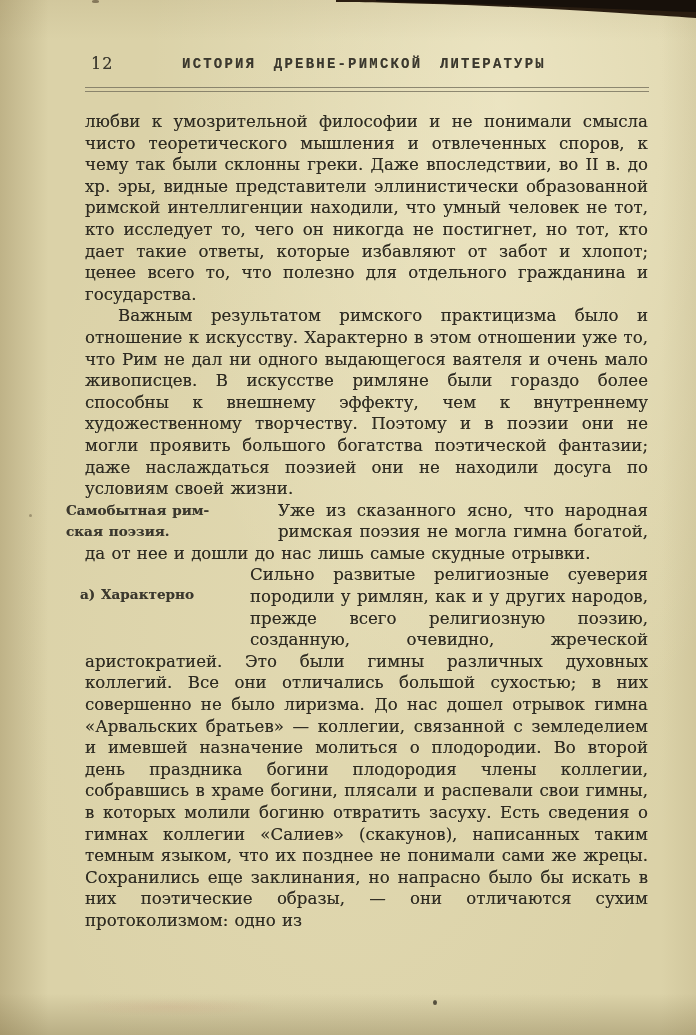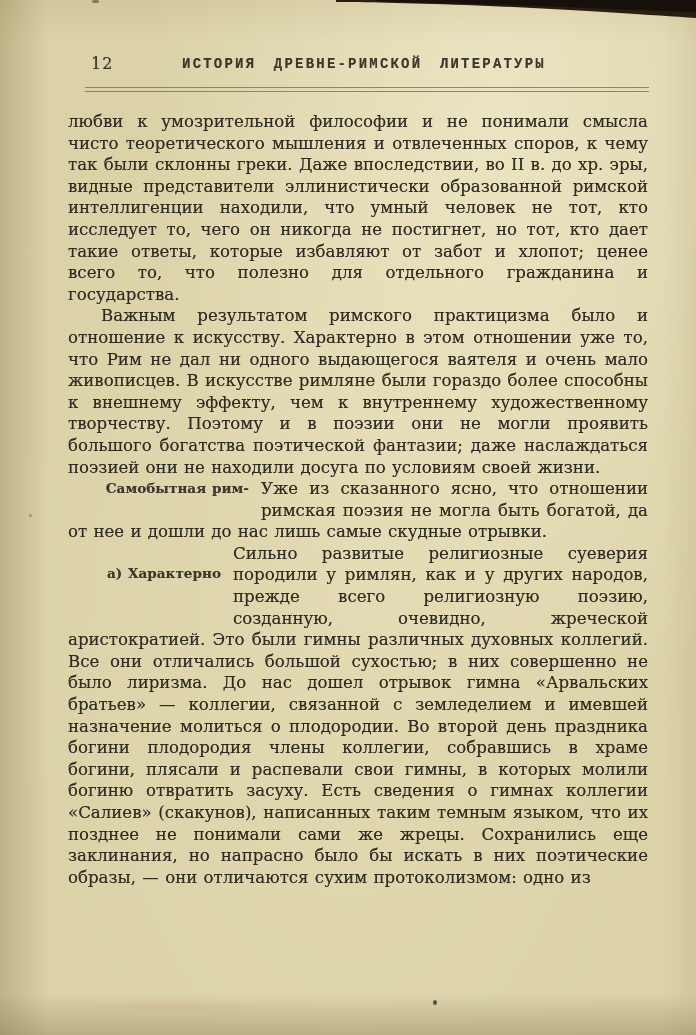--- a/index.html
+++ b/index.html
@@ -61,33 +61,33 @@
     position: absolute;
     top: 87px; left: 85px; right: 47px;
     height: 3px;
     border-top: 1.4px solid var(--rule, #6f6a58);
     border-bottom: 1px solid var(--rule, #6f6a58);
     opacity: 0.75;
   }
 
   .body-text {
     position: absolute;
-    top: 111px; left: 68px; right: 48px;
+    top: 111px; left: 85px; right: 48px;
     font-size: 16.6px;
     line-height: 21.6px;
     text-align: justify;
     word-spacing: 1px;
     text-shadow: 0 0 0.6px rgba(46,43,34,0.55);
   }
   .body-text p { margin: 0; }
   .body-text p.indent { text-indent: 33px; }
 
   .margin-head {
     float: left;
-    text-align: right;
+    text-align: left;
     font-weight: bold;
     font-size: 13.6px;
     line-height: 21.6px;
     color: var(--heading-ink, #3b382e);
     text-shadow: 0 0 0.5px rgba(59,56,46,0.5);
   }
   .margin-head .mh-line { display: block; }
   .mh-1 {
     width: 200px;
     height: 43px;
@@ -140,22 +140,23 @@
   <main class="body-text">
 
     <p>любви к умозрительной философии и не понимали смысла чисто теоретического мышления и отвлеченных споров, к чему так были склонны греки. Даже впоследствии, во II в. до хр. эры, видные представители эллинистически образованной римской интеллигенции находили, что умный человек не тот, кто исследует то, чего он никогда не постигнет, но тот, кто дает такие ответы, которые избавляют от забот и хлопот; ценее всего то, что полезно для отдельного гражданина и государства.</p>
 
     <p class="indent">Важным результатом римского практицизма было и отношение к искусству. Характерно в этом отношении уже то, что Рим не дал ни одного выдающегося ваятеля и очень мало живописцев. В искусстве римляне были гораздо более способны к внешнему эффекту, чем к внутреннему художественному творчеству. Поэтому и в поэзии они не могли проявить большого богатства поэтической фантазии; даже наслаждаться поэзией они не находили досуга по условиям своей жизни.</p>
 
 
     <section>
       <div class="margin-head mh-1">
         <span class="mh-line">Самобытная рим-</span>
+        <span class="mh-line">ская поэзия.</span>
       </div>
-      <p>Уже из сказанного ясно, что отношении римская поэзия не могла быть богатой, да от нее и дошли до нас лишь самые скудные отрывки.</p>
+      <p>Уже из сказанного ясно, что народная римская поэзия не могла гимна богатой, да от нее и дошли до нас лишь самые скудные отрывки.</p>
     </section>
 
     <section>
       <div class="margin-head mh-2">
         <span class="mh-line">а) Характерно</span>
       </div>
       <p>Сильно развитые религиозные суеверия породили у римлян, как и у других народов, прежде всего религиозную поэзию, созданную, очевидно, жреческой аристократией. Это были гимны различных духовных коллегий. Все они отличались большой сухостью; в них совершенно не было лиризма. До нас дошел отрывок гимна «Арвальских братьев» — коллегии, связанной с земледелием и имевшей назначение молиться о плодородии. Во второй день праздника богини плодородия члены коллегии, собравшись в храме богини, плясали и распевали свои гимны, в которых молили богиню отвратить засуху. Есть сведения о гимнах коллегии «Салиев» (скакунов), написанных таким темным языком, что их позднее не понимали сами же жрецы. Сохранились еще заклинания, но напрасно было бы искать в них поэтические образы, — они отличаются сухим протоколизмом: одно из</p>
     </section>
 
   </main>

